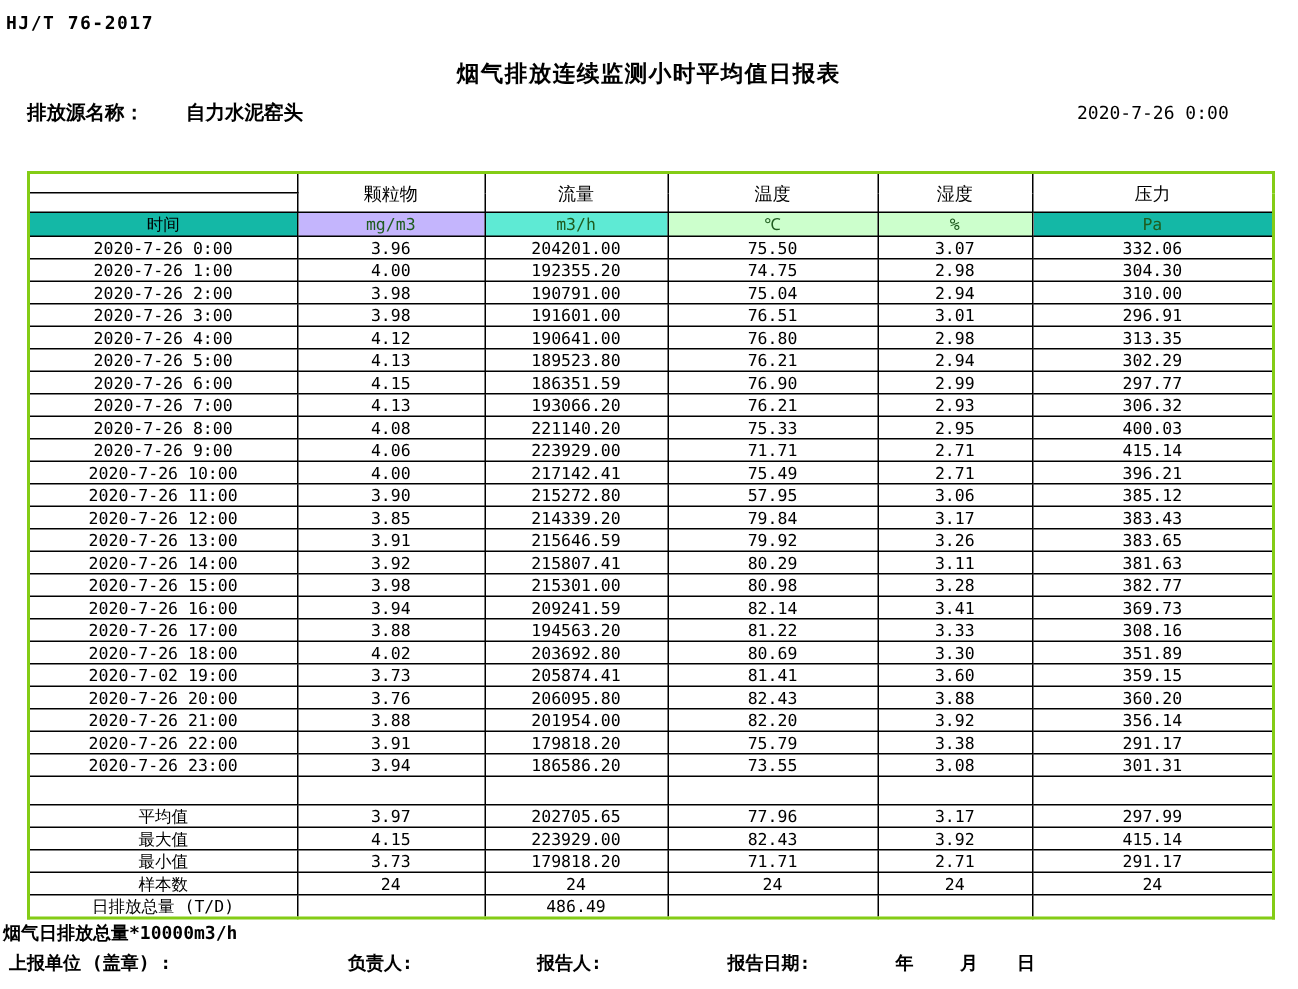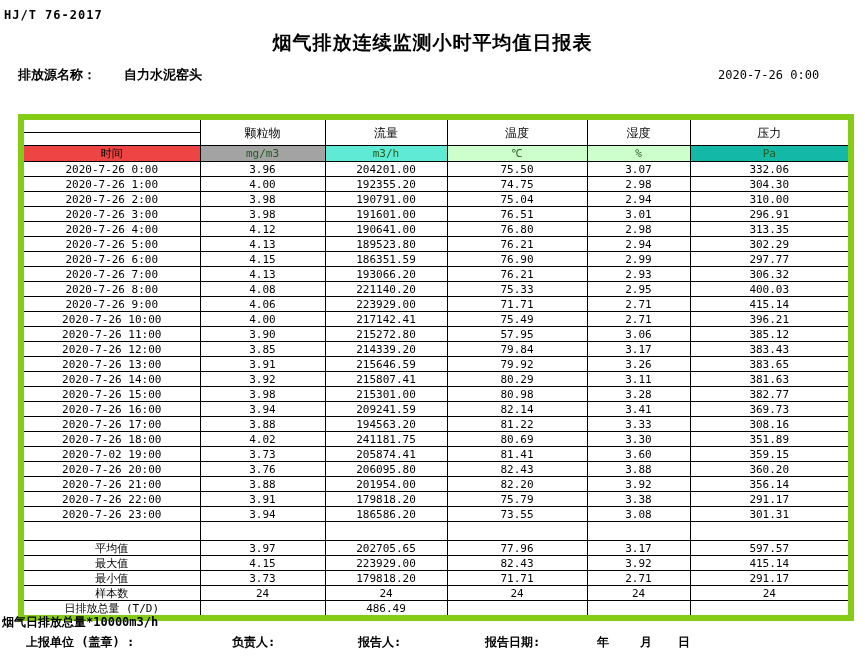--- a/index.html
+++ b/index.html
@@ -6,49 +6,49 @@
   body{
     width:865px;height:659px;position:relative;overflow:hidden;
     font-family:"DejaVu Sans Mono","Liberation Mono",monospace;
     color:#000;
   }
   .std-no{
     position:absolute;left:4px;top:8px;
     font-weight:bold;font-size:12px;letter-spacing:1px;
   }
   .page-title{
-    position:absolute;left:0;top:30px;width:100%;
-    text-align:center;font-weight:bold;font-size:19px;letter-spacing:1px;
+    position:absolute;left:0;top:40px;width:100%;
+    text-align:center;font-weight:bold;font-size:15px;letter-spacing:1px;
   }
   .source-row{position:absolute;left:18px;top:66px;font-size:13px;font-weight:bold;}
   .source-row .src-name{margin-left:28px;}
   .hdr-date{position:absolute;left:718px;top:68px;font-size:12px;font-weight:normal;}
   .report-table{
     position:absolute;left:18px;top:114px;
     border-collapse:collapse;table-layout:fixed;width:830px;
-    border:6px solid #84cc16;
+    border:2px solid #84cc16;
   }
   .report-table td{
     border:1px solid #000;padding:0;margin:0;
     text-align:center;vertical-align:middle;
     font-size:11px;line-height:13px;height:14px;
     overflow:hidden;white-space:nowrap;
   }
   .hdr-row td{height:12px;line-height:12px;font-size:12px;}
   .hdr-row td.col-label{font-size:12px;}
   .units-row td{height:15px;line-height:15px;}
   .spacer-row td{height:18px;}
   .sum-label{font-size:12px;}
   .footer-note{
     position:absolute;left:2px;top:614px;
     font-size:12px;font-weight:bold;
   }
   .footer-line{position:absolute;left:0;top:634px;width:100%;height:18px;font-size:12px;font-weight:bold;}
   .footer-line span{position:absolute;white-space:nowrap;}
-  .f-unit{left:26px;}
+  .f-unit{left:6px;}
   .f-resp{left:232px;}
   .f-reporter{left:358px;}
   .f-date{left:468px;margin-left:17px;}
   .f-year{left:597px;}
   .f-month{left:640px;}
   .f-day{left:678px;}
 </style>
 </head>
 <body>
 
@@ -77,22 +77,22 @@
       <td rowspan="2" class="col-label">颗粒物</td>
       <td rowspan="2" class="col-label">流量</td>
       <td rowspan="2" class="col-label">温度</td>
       <td rowspan="2" class="col-label">湿度</td>
       <td rowspan="2" class="col-label">压力</td>
     </tr>
     <tr class="hdr-row">
       <td></td>
     </tr>
     <tr class="units-row">
-      <td class="time-hd" style="background: #ef4444;">时间</td>
-      <td class="unit-cell" style="background: #a3a3a3; color: rgb(31, 92, 31);">mg/m3</td>
+      <td class="time-hd" style="background: #14b8a6;">时间</td>
+      <td class="unit-cell" style="background: #c4b5fd; color: rgb(31, 92, 31);">mg/m3</td>
       <td class="unit-cell" style="background: #5eead4; color: rgb(31, 92, 31);">m3/h</td>
       <td class="unit-cell" style="background: rgb(204, 255, 204); color: rgb(31, 92, 31);">℃</td>
       <td class="unit-cell" style="background: rgb(204, 255, 204); color: rgb(31, 92, 31);">%</td>
       <td class="unit-cell" style="background: #14b8a6; color: rgb(31, 92, 31);">Pa</td>
     </tr>
   </tbody>
   <tbody>
       <tr class="data-row">
         <td>2020-7-26  0:00</td>
         <td>3.96</td>
@@ -233,21 +233,21 @@
         <td>2020-7-26 17:00</td>
         <td>3.88</td>
         <td>194563.20</td>
         <td>81.22</td>
         <td>3.33</td>
         <td>308.16</td>
       </tr>
       <tr class="data-row">
         <td>2020-7-26 18:00</td>
         <td>4.02</td>
-        <td>241181.75</td>
+        <td>203692.80</td>
         <td>80.69</td>
         <td>3.30</td>
         <td>351.89</td>
       </tr>
       <tr class="data-row">
         <td>2020-7-02 19:00</td>
         <td>3.73</td>
         <td>205874.41</td>
         <td>81.41</td>
         <td>3.60</td>
@@ -296,21 +296,21 @@
       <td></td>
     </tr>
   </tbody>
   <tbody>
       <tr class="data-row">
         <td class="sum-label">平均值</td>
         <td>3.97</td>
         <td>202705.65</td>
         <td>77.96</td>
         <td>3.17</td>
-        <td>597.57</td>
+        <td>297.99</td>
       </tr>
       <tr class="data-row">
         <td class="sum-label">最大值</td>
         <td>4.15</td>
         <td>223929.00</td>
         <td>82.43</td>
         <td>3.92</td>
         <td>415.14</td>
       </tr>
       <tr class="data-row">

